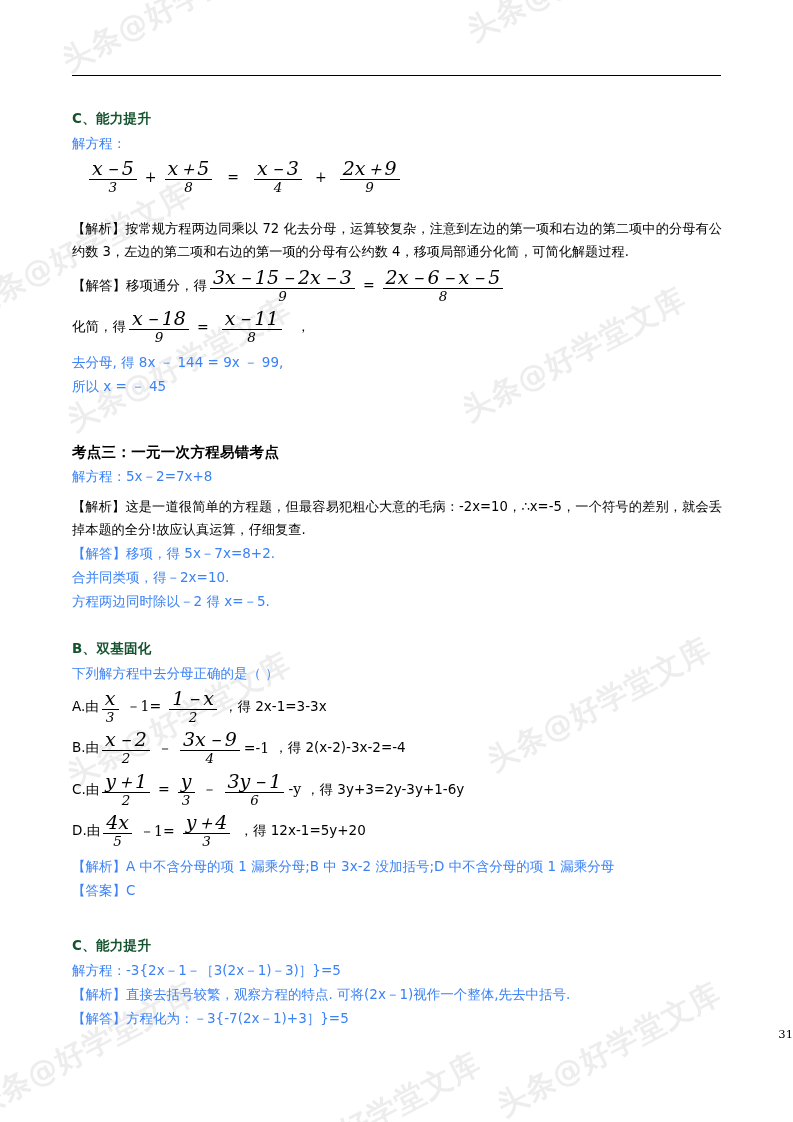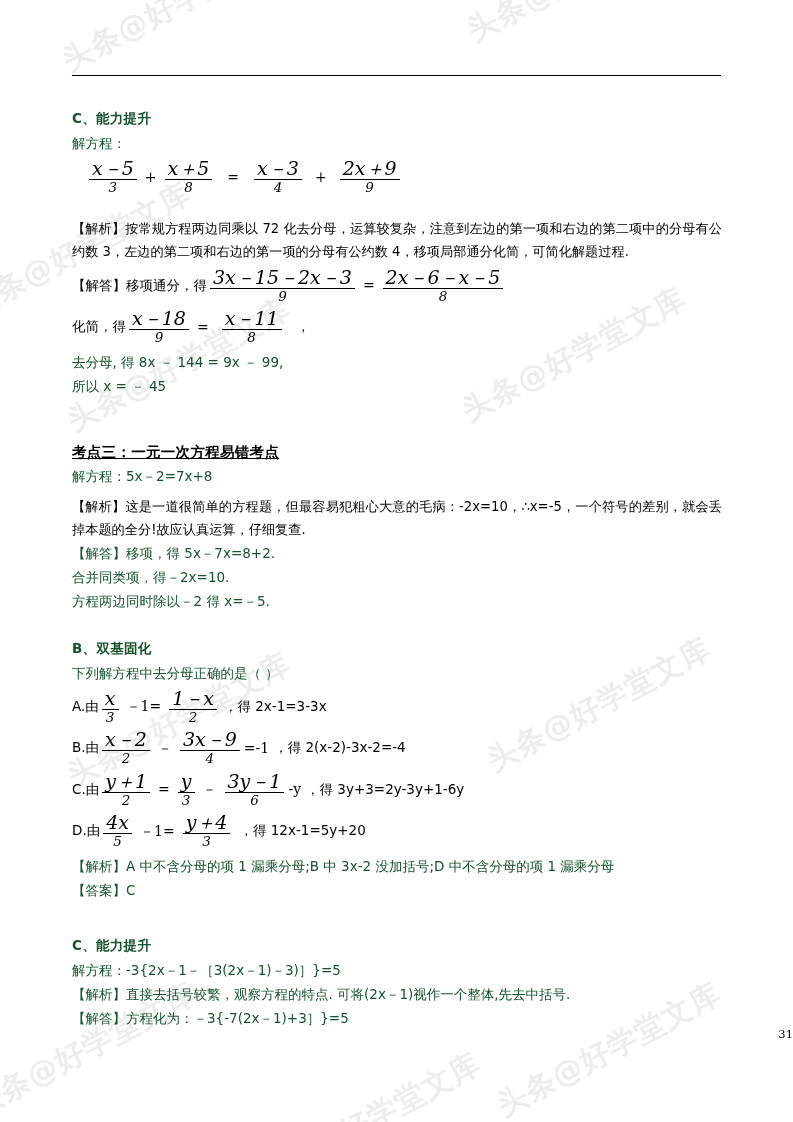--- a/index.html
+++ b/index.html
@@ -68,27 +68,26 @@
     font-size: 13.5px;
     margin: 0 0 4px 0;
     letter-spacing: 0.3px;
   }
   .sec-head {
     color: #000;
     font-weight: 700;
     font-size: 14.5px;
     margin: 0 0 3px 0;
     letter-spacing: 0.3px;
-    text-decoration: underline;
   }
   .line {
     font-size: 13.5px;
     line-height: 22px;
     margin: 0 0 2px 0;
-    color: #14532d;
+    color: #3b82f6;
   }
   .line-j {
     font-size: 13.2px;
     line-height: 23px;
     margin: 8px 0 1px 0;
     text-align: justify;
     color: #000;
   }
   .gap-sm { height: 8px; }
   .gap-md { height: 26px; }

